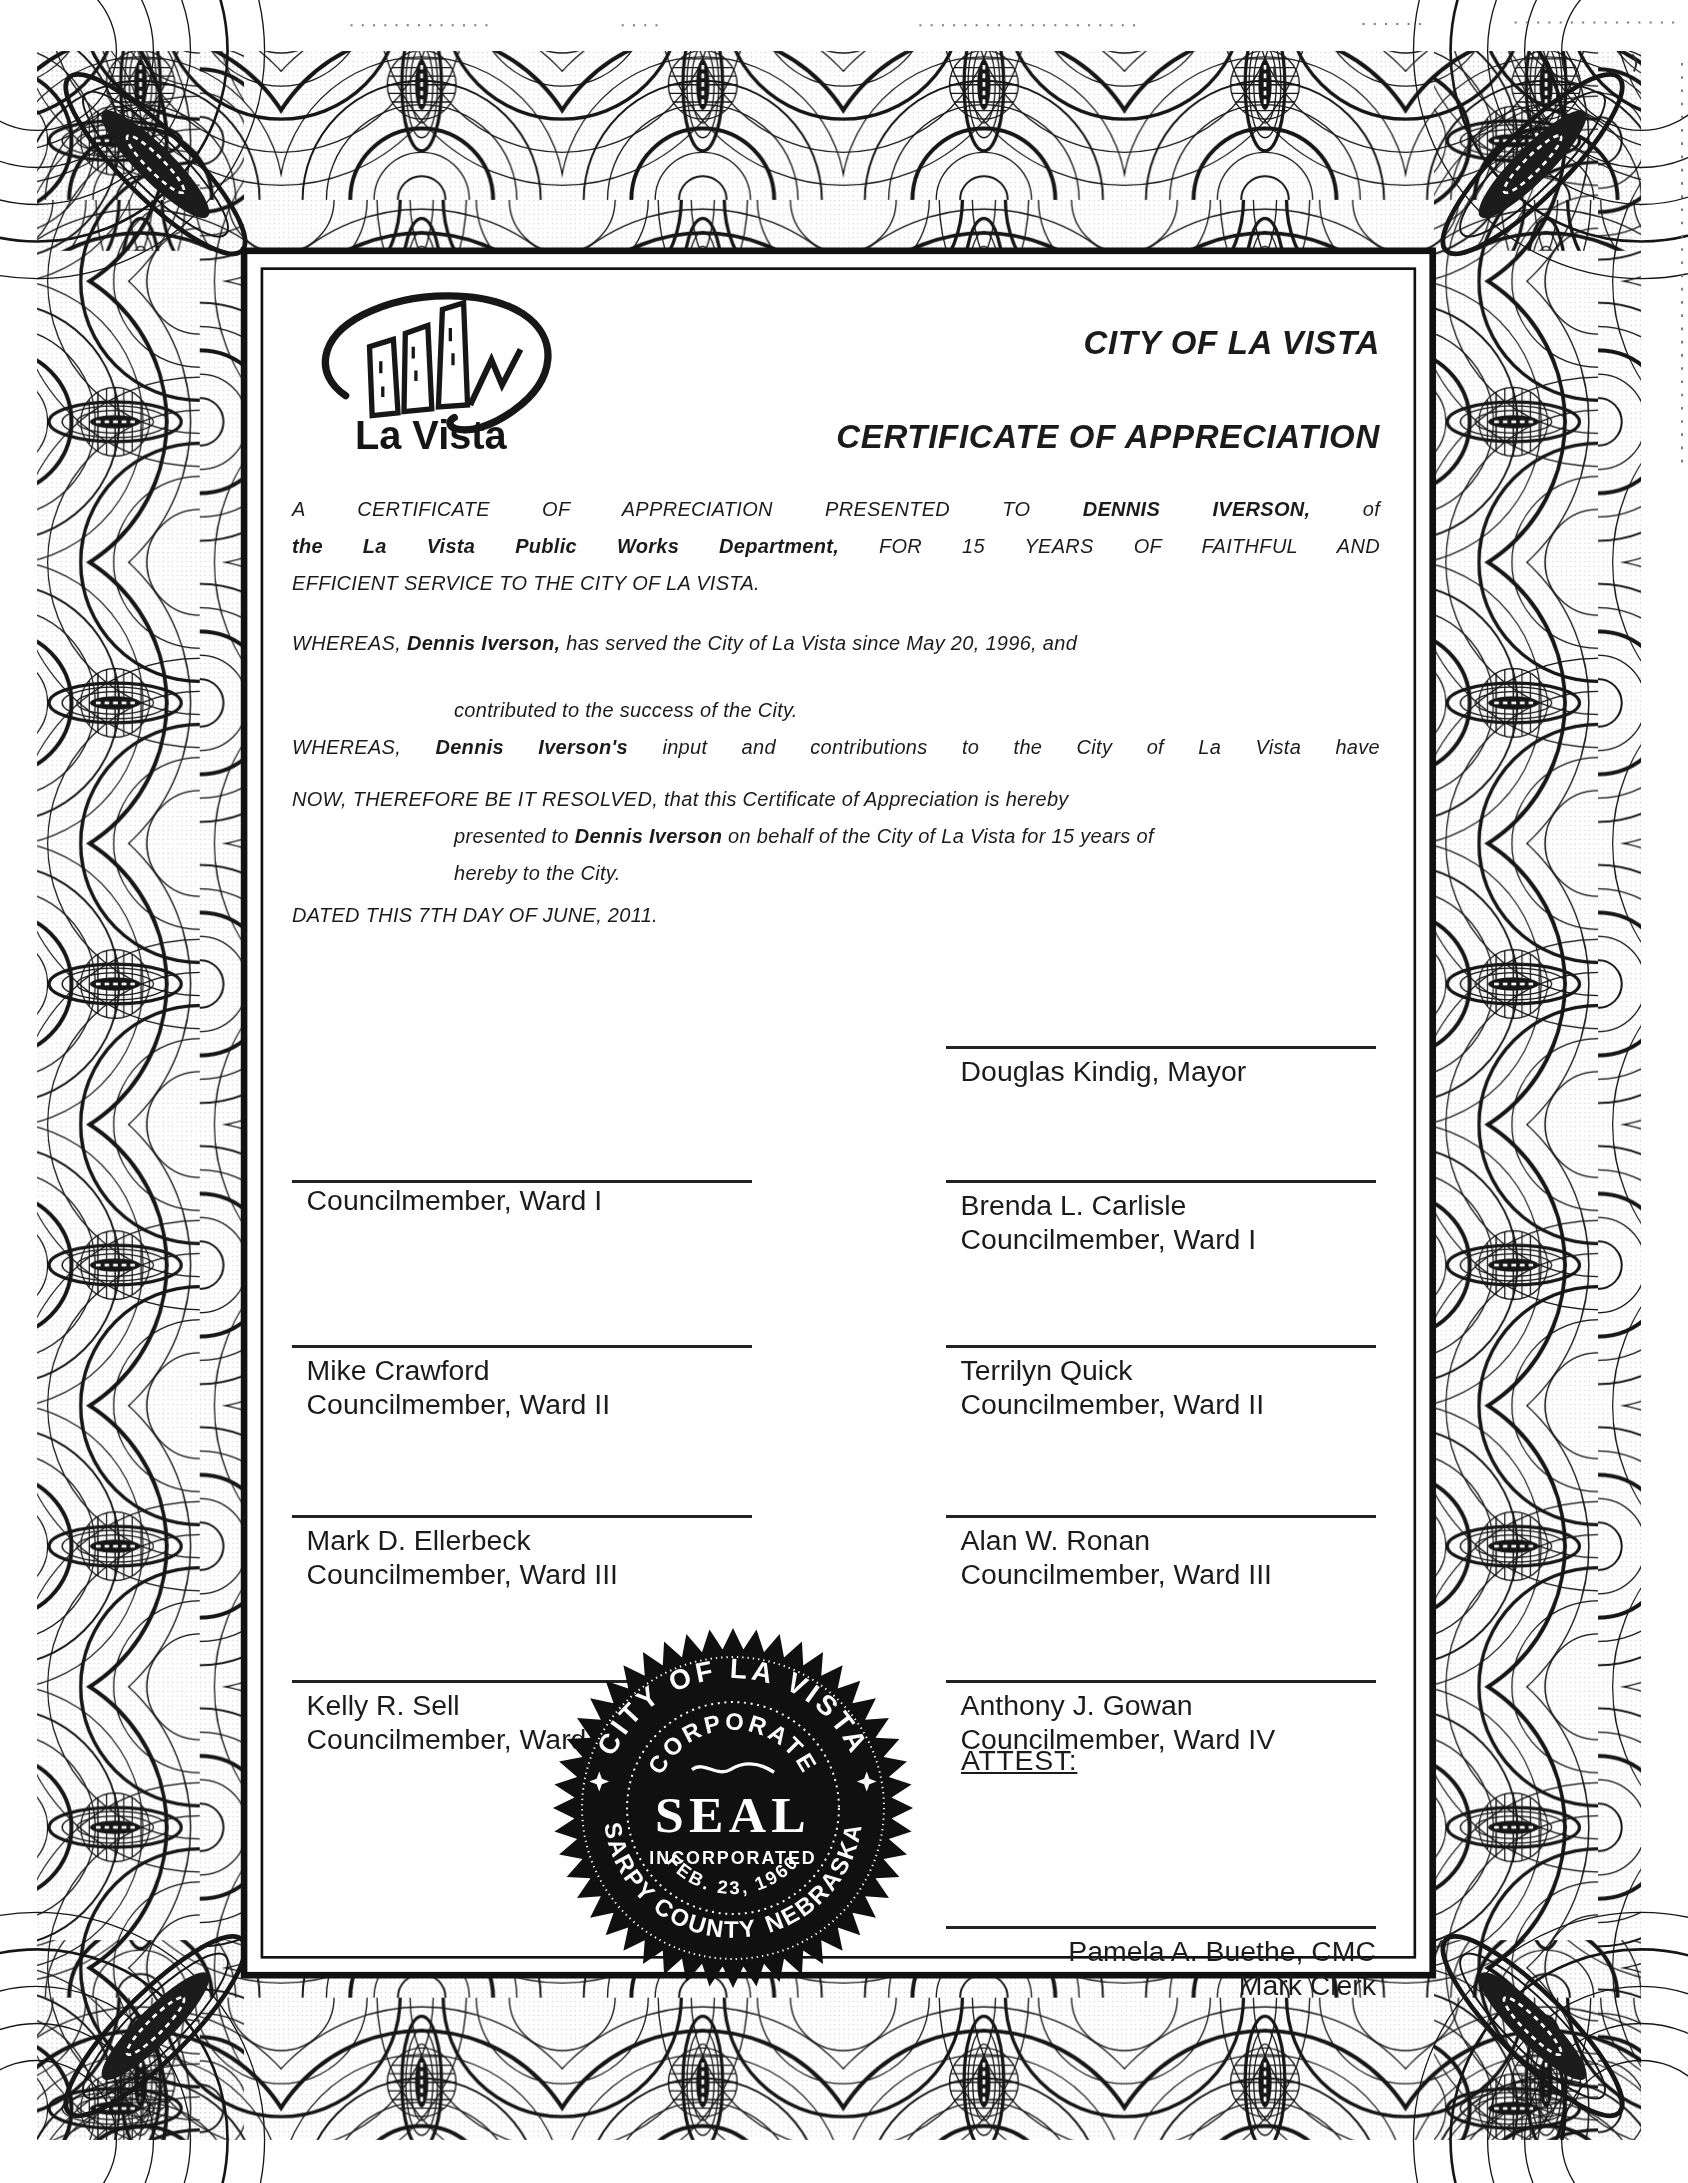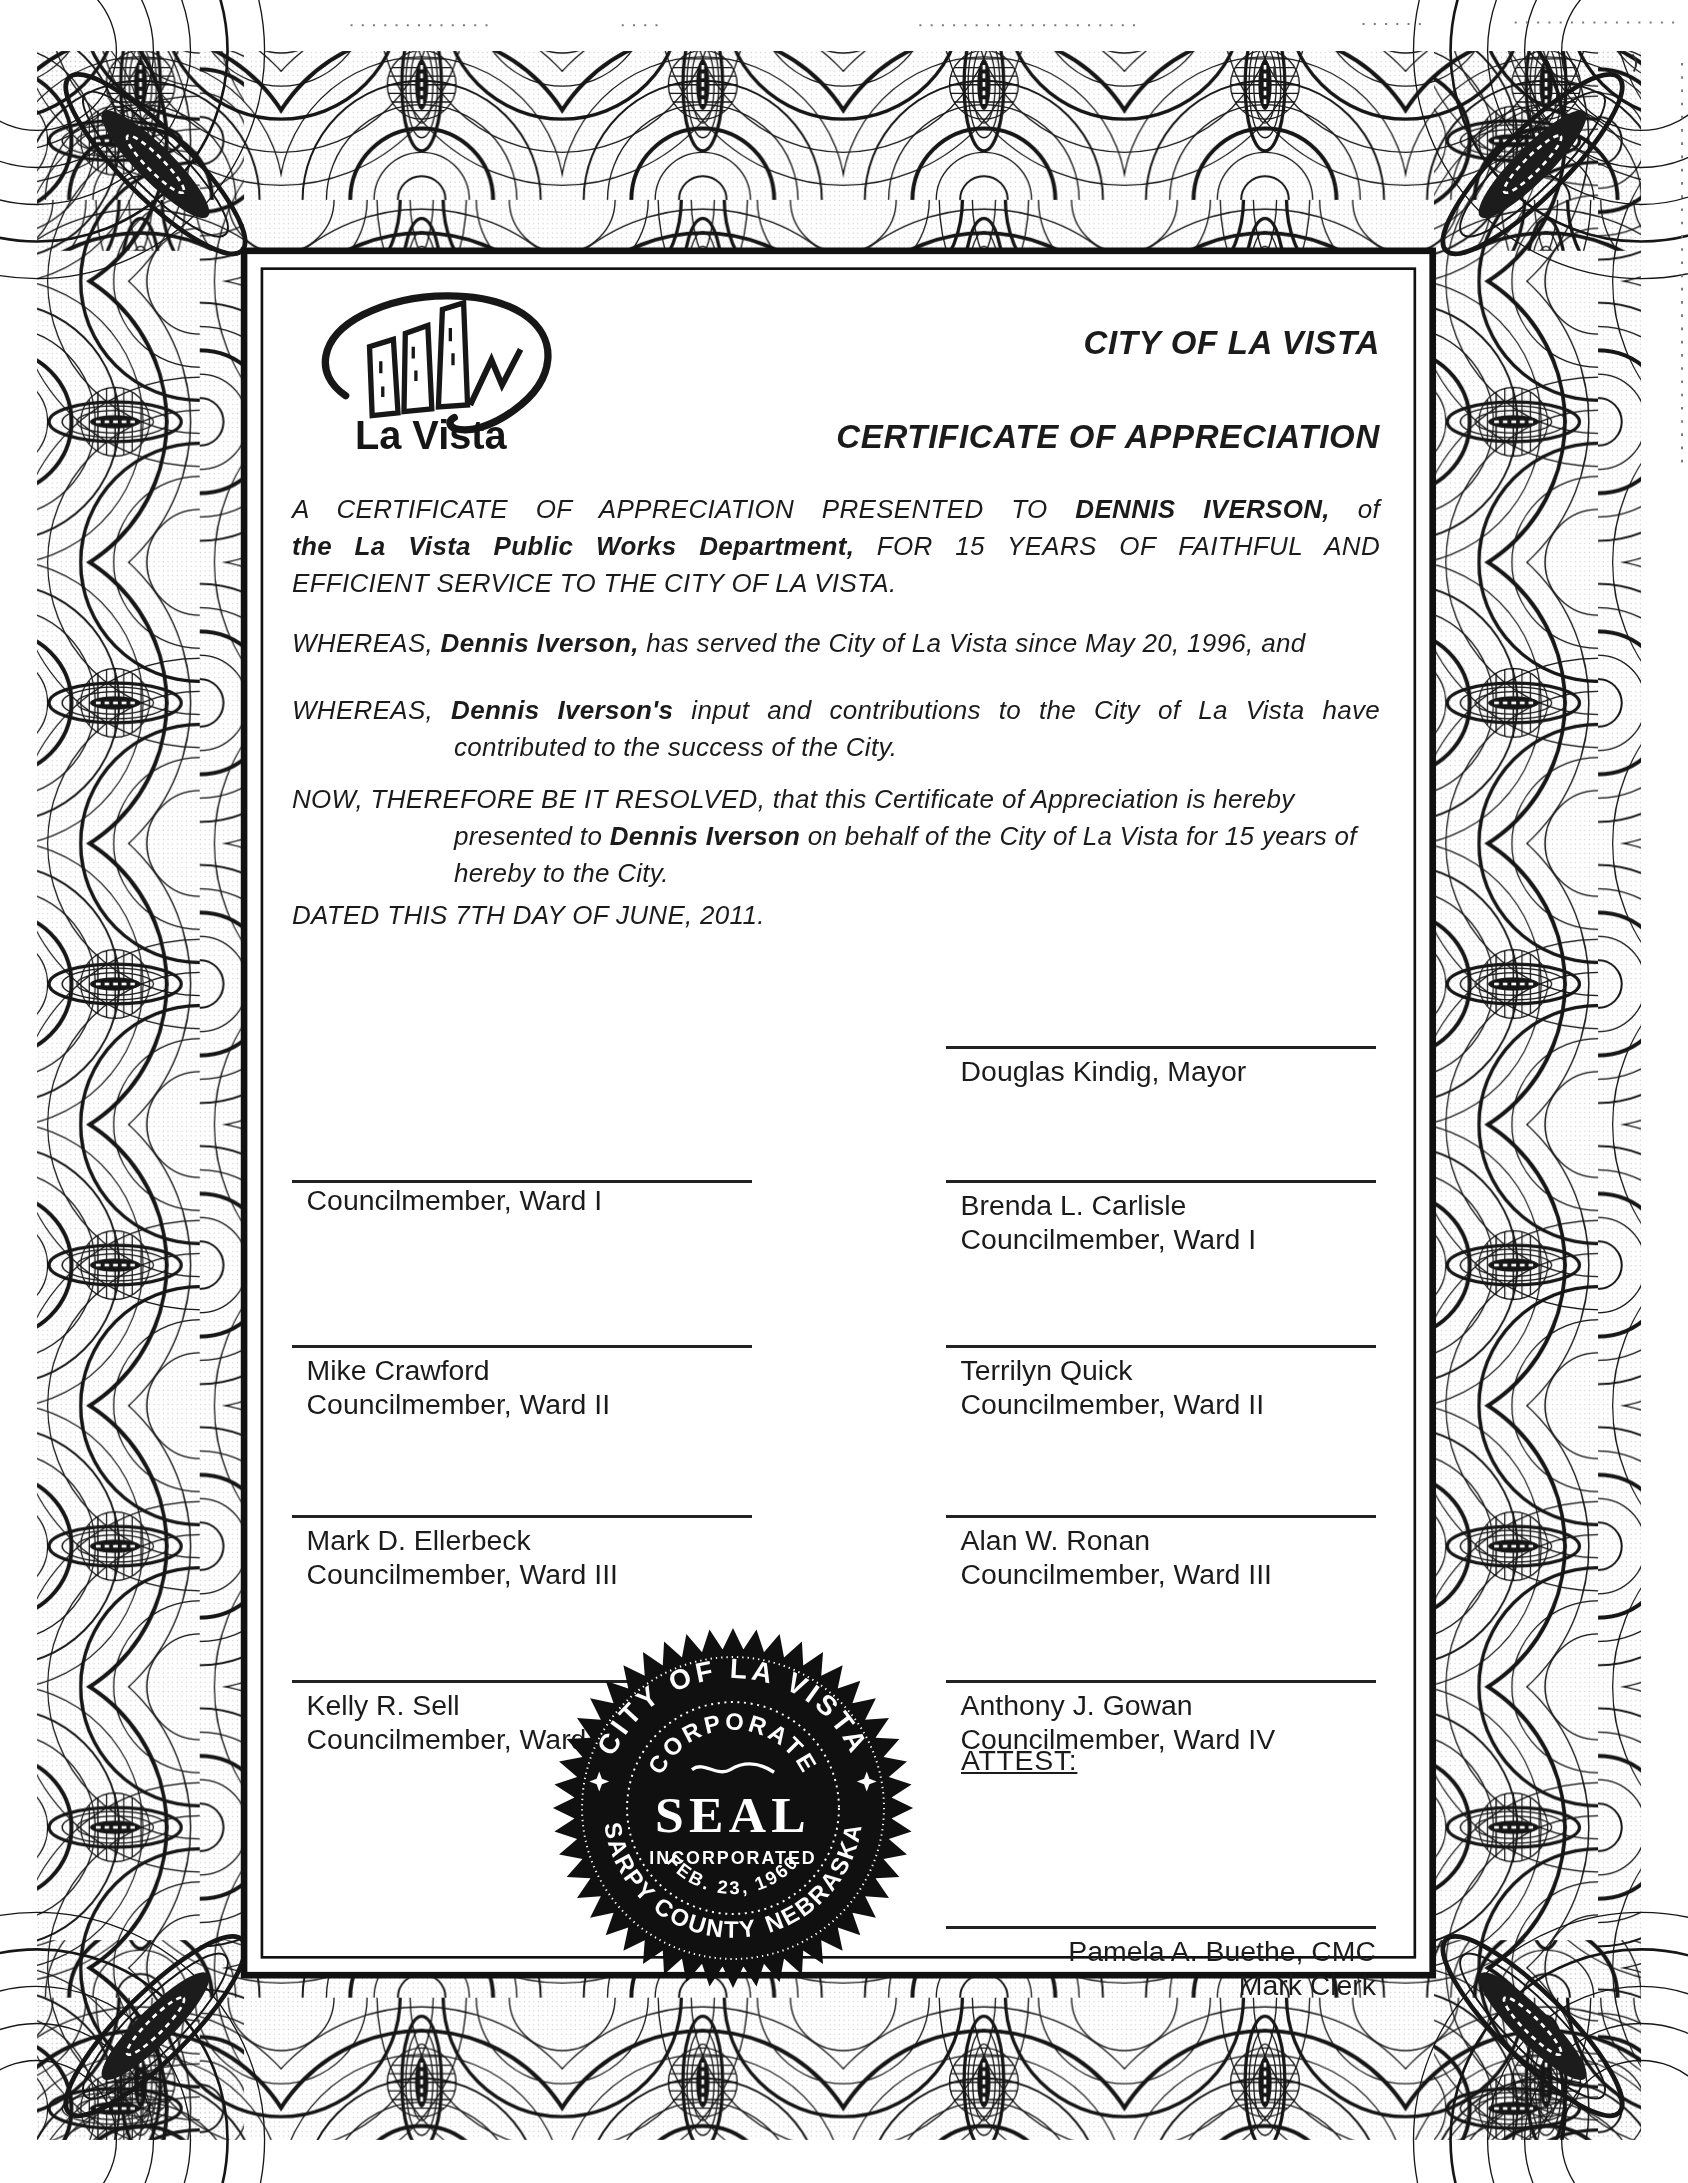--- a/index.html
+++ b/index.html
@@ -9,21 +9,21 @@
   }
   #border-svg{position:absolute;left:0;top:0;z-index:1;}
   .content{position:absolute;left:244px;top:251px;width:1189px;height:1725px;z-index:2;}
   #seal-svg{position:absolute;left:541px;top:1616px;width:384px;height:384px;z-index:3;}
   #logo-svg{position:absolute;left:50px;top:24px;width:265px;height:189px;}
 
   .headings{position:absolute;left:48px;top:73px;width:1088px;text-align:right;}
   .h-title{font-size:33px;font-weight:bold;font-style:italic;letter-spacing:0.7px;}
   .h-sub{font-size:33px;font-weight:bold;font-style:italic;letter-spacing:0.7px;margin-top:56px;}
 
-  .bodytext{font-style:italic;font-size:26px;letter-spacing:0.3px;line-height:37px;}
+  .bodytext{font-style:italic;font-size:20px;letter-spacing:0.3px;line-height:37px;}
   .para{position:absolute;left:48px;width:1088px;}
   .line{white-space:nowrap;}
   .line.just{white-space:normal;text-align:justify;text-align-last:justify;}
   .indent{padding-left:162px;}
   .b{font-weight:bold;}
 
   #p1{top:240px;}
   #w1{top:374px;}
   #w2{top:441px;}
   #res{top:530px;}
@@ -200,22 +200,22 @@
     <div class="line just"><span>A CERTIFICATE OF APPRECIATION PRESENTED TO </span><span class="b">DENNIS IVERSON,</span><span> of</span></div>
     <div class="line just"><span class="b">the La Vista Public Works Department,</span><span> FOR 15 YEARS OF FAITHFUL AND</span></div>
     <div class="line">EFFICIENT SERVICE TO THE CITY OF LA VISTA.</div>
   </div>
 
   <div id="w1" class="para bodytext">
     <div class="line"><span>WHEREAS, </span><span class="b">Dennis Iverson,</span><span> has served the City of La Vista since May 20, 1996, and</span></div>
   </div>
 
   <div id="w2" class="para bodytext">
+    <div class="line indent">contributed to the success of the City.</div>
     <div class="line just"><span>WHEREAS, </span><span class="b">Dennis Iverson's</span><span> input and contributions to the City of La Vista have</span></div>
-    <div class="line indent">contributed to the success of the City.</div>
   </div>
 
   <div id="res" class="para bodytext">
     <div class="line">NOW, THEREFORE BE IT RESOLVED, that this Certificate of Appreciation is hereby</div>
     <div class="line indent"><span>presented to </span><span class="b">Dennis Iverson</span><span> on behalf of the City of La Vista for 15 years of</span></div>
     <div class="line indent">hereby to the City.</div>
   </div>
 
   <div id="dated" class="para bodytext">
     <div class="line">DATED THIS 7TH DAY OF JUNE, 2011.</div>

